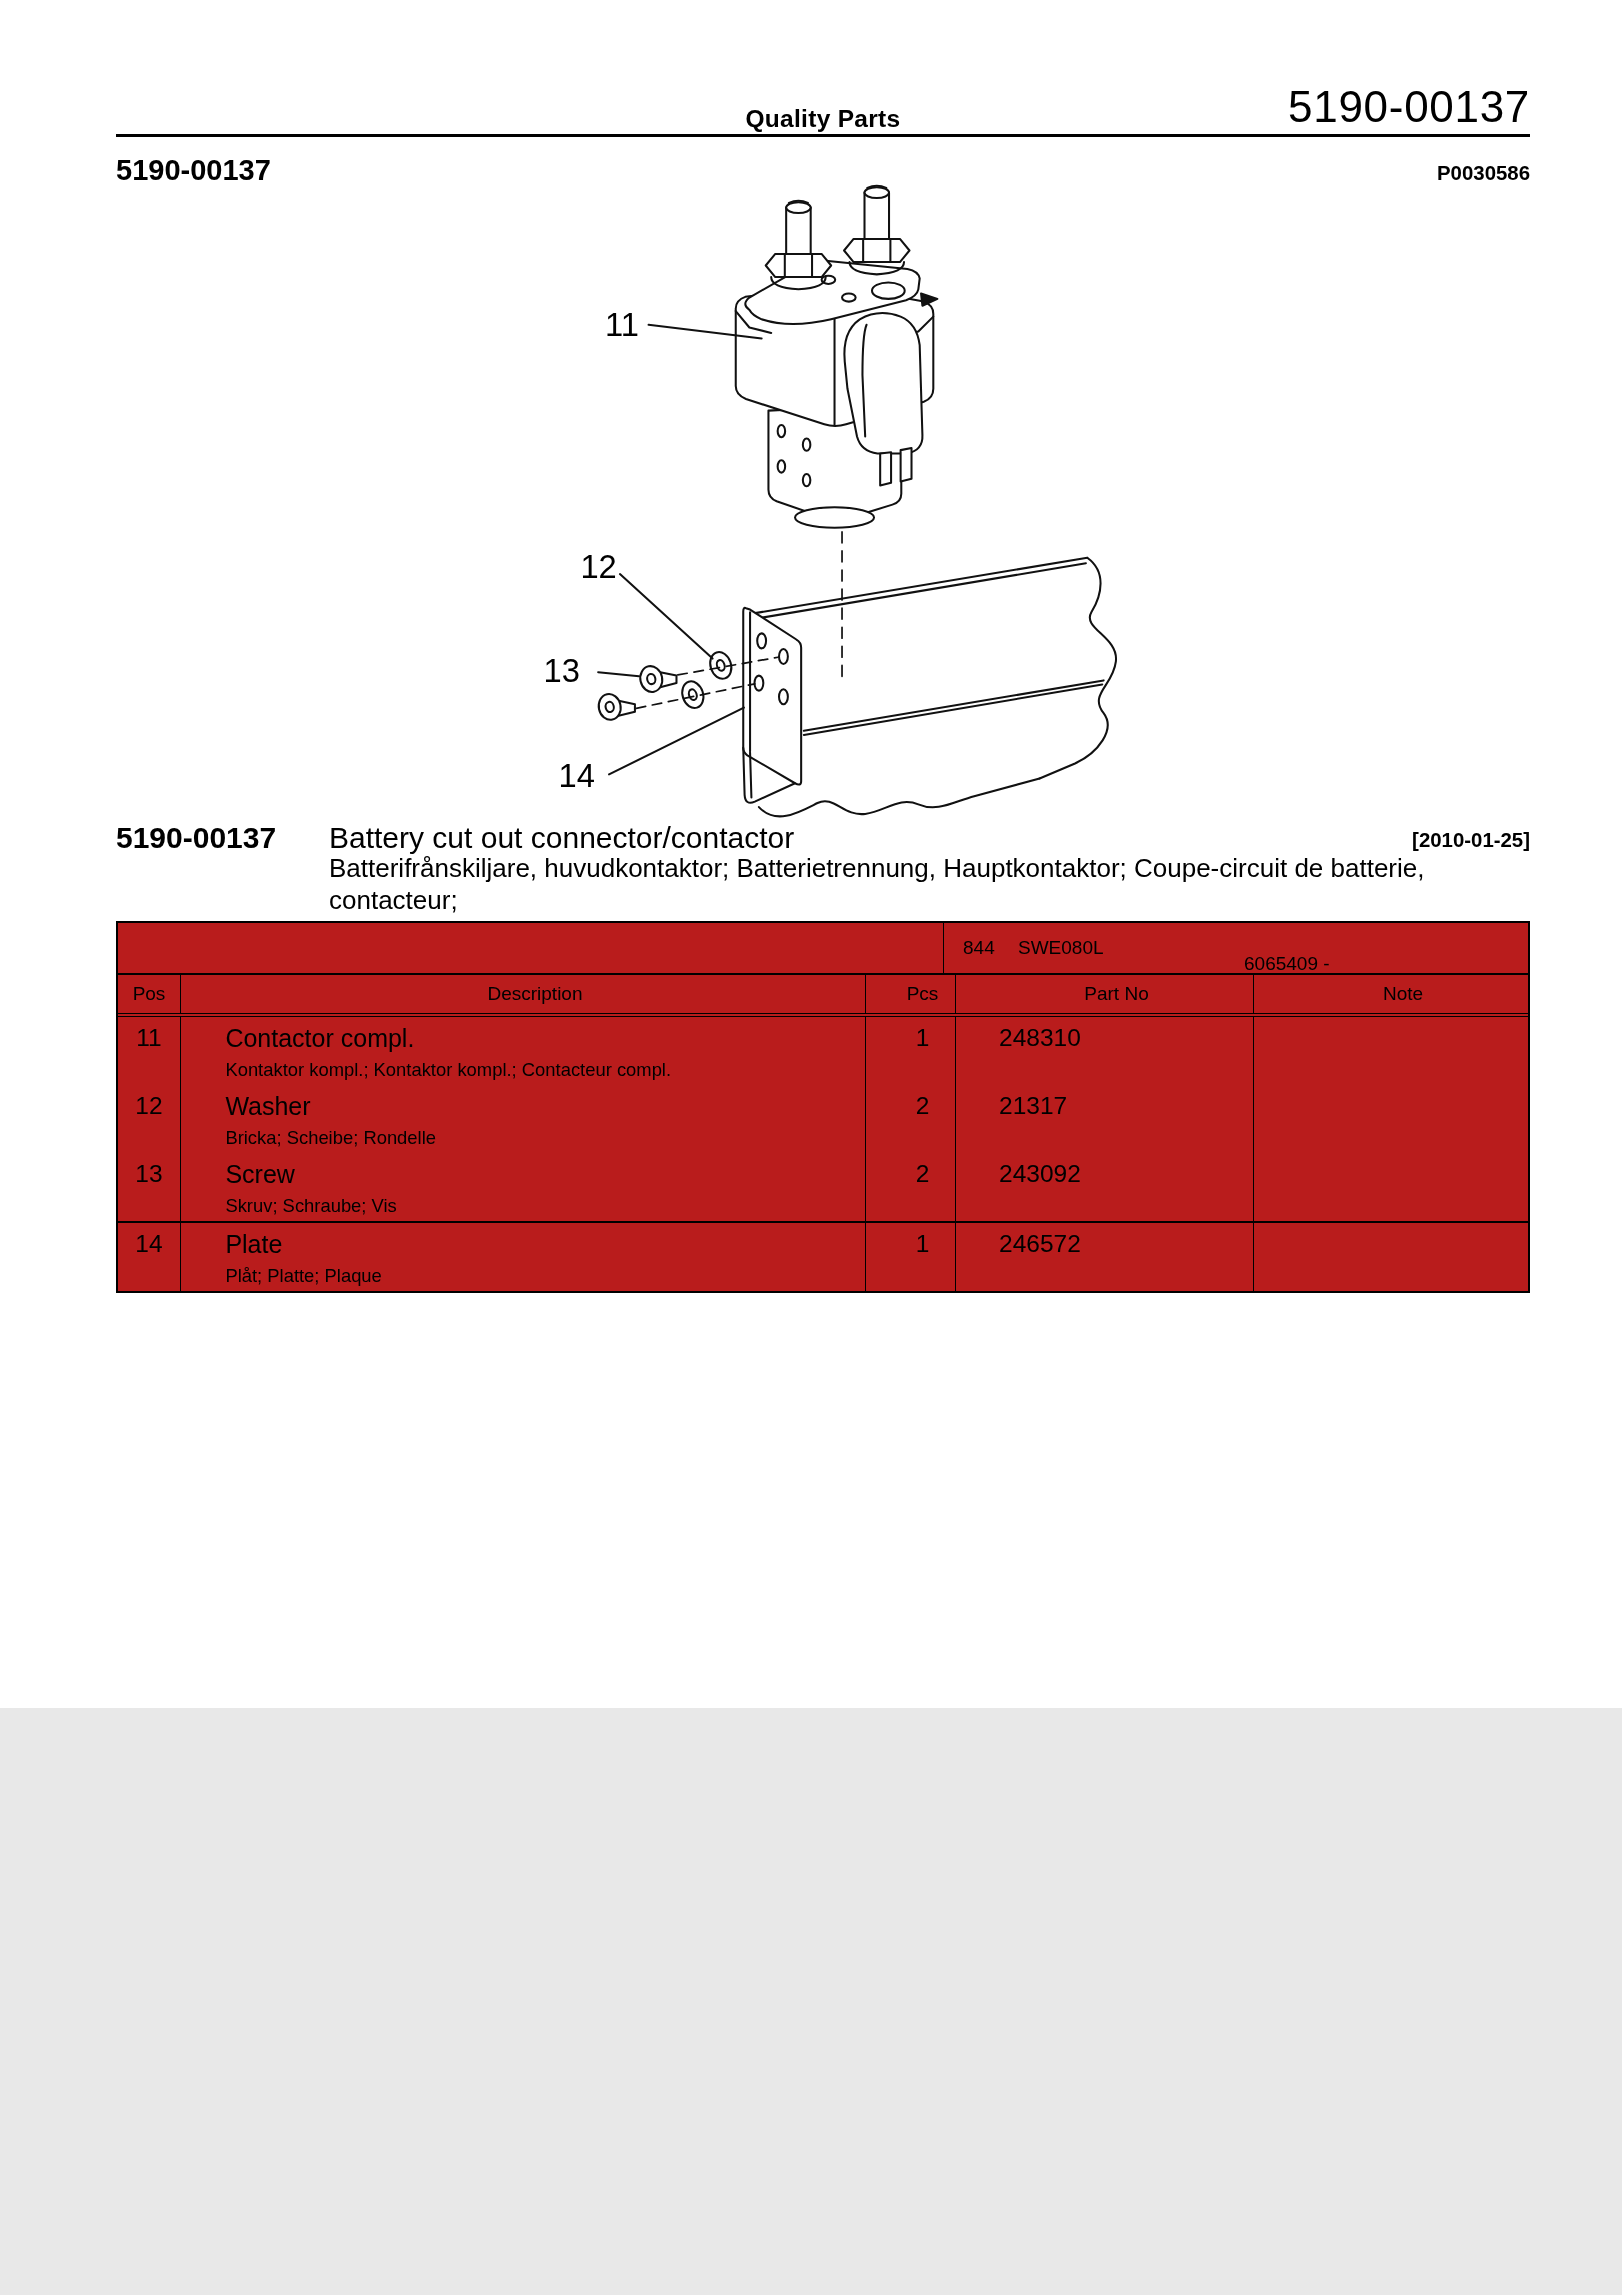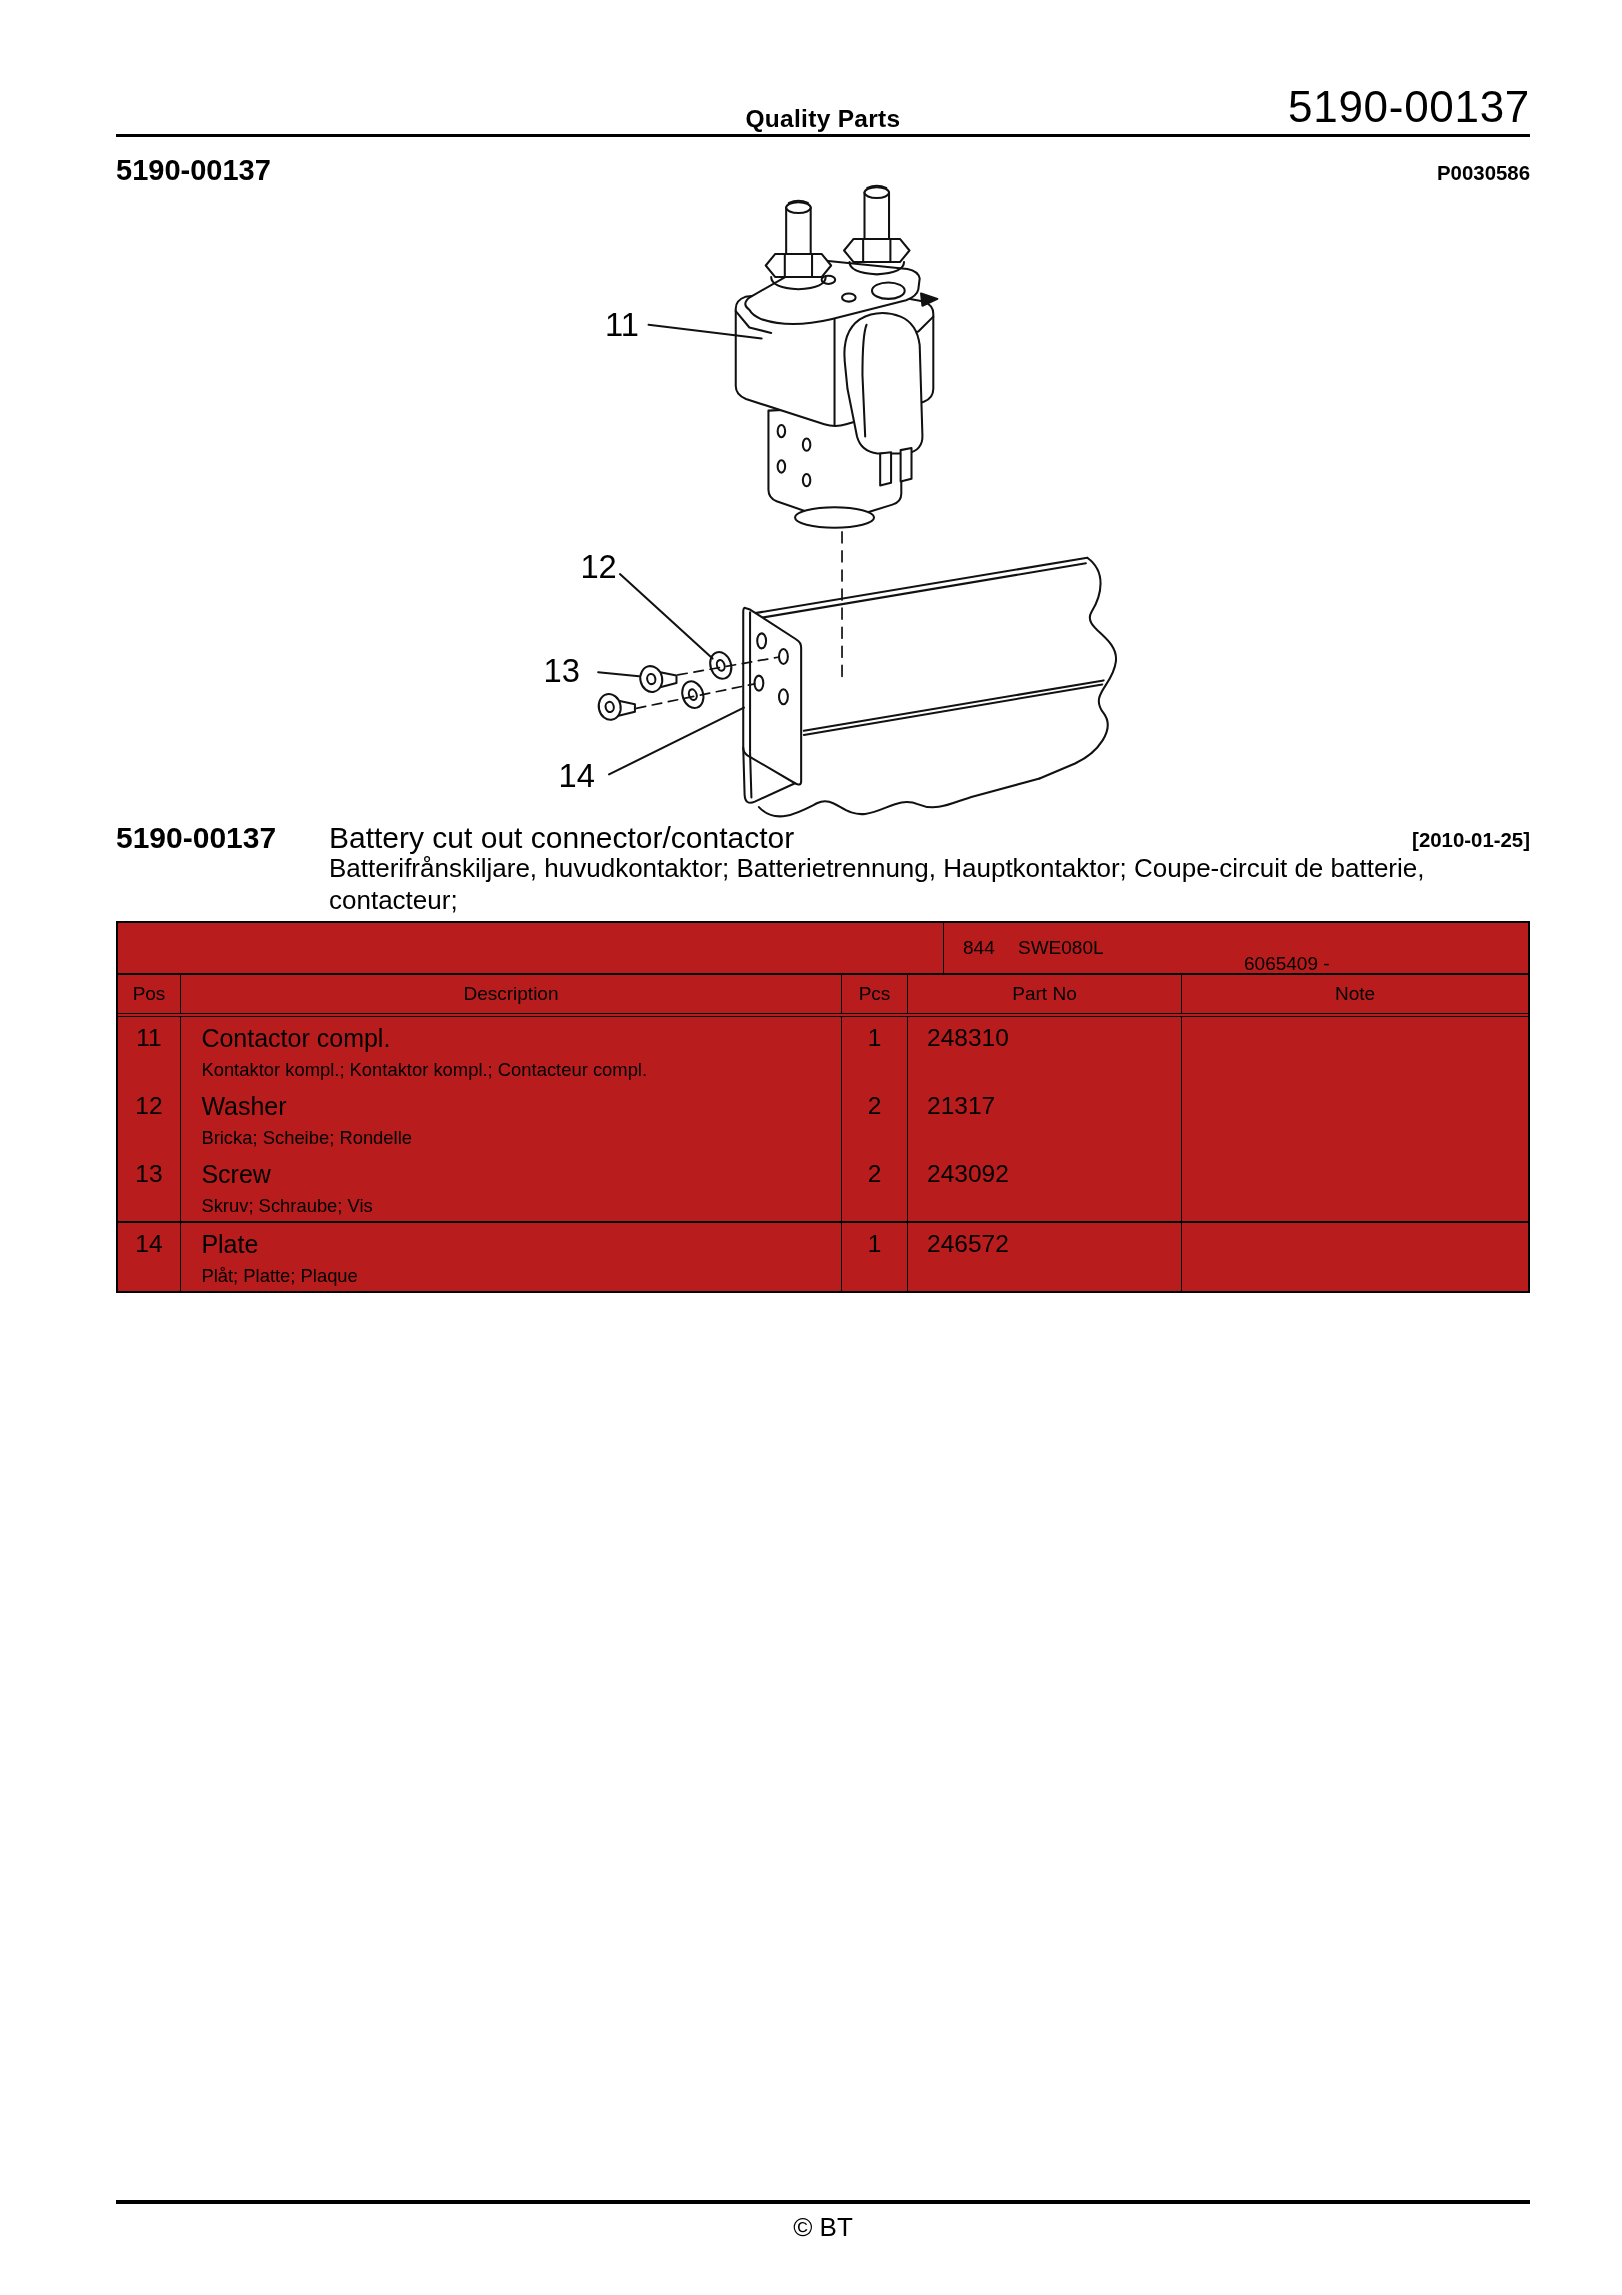--- a/index.html
+++ b/index.html
@@ -1,17 +1,17 @@
 <!DOCTYPE html>
 <html style="font-size:11px"><head>
 <meta charset="utf-8">
 <style>
   html,body { margin:0; padding:0; background:#e8e8e8; }
   .page {
-    position:relative; width:1622px; height:2295px; background:#ffffff;
+    position:relative; width:1622px; height:1708px; background:#ffffff;
     font-family:"Liberation Sans", sans-serif; color:#000; overflow:hidden;
     margin:0 auto;
   }
   .abs { position:absolute; }
 
   
   .rh-center { left:116px; width:1414px; top:105px; text-align:center;
     font-size:24.5px; font-weight:bold; letter-spacing:0.3px; }
   .rh-docnum { right:92px; top:82px; font-size:44px; font-weight:400; letter-spacing:0.7px; }
   .rh-rule  { left:116px; top:134px; width:1414px; height:3.4px; background:#000; }
@@ -32,21 +32,21 @@
   
   .parts-table { left:116px; top:921px; width:1414px; border:2px solid #000;
     box-sizing:border-box; background:#b91c1c; }
   .model-band { position:relative; height:50px; border-bottom:2px solid #000; }
   .band-divider { position:absolute; left:825px; top:0; height:100%; width:1.4px; background:#000; }
   .band-txt { position:absolute; top:50%; transform:translateY(-50%); font-size:19px; }
   .band-model-code { left:845px; }
   .band-model-name { left:900px; }
   .band-serial { left:1126px;margin-top:16px; }
 
-  .grid5 { display:grid; grid-template-columns:63px 661px 66px 274px 1fr; }
+  .grid5 { display:grid; grid-template-columns:63px 661px 66px 274px 1fr;gap:24px; }
   .cell { border-right:1.4px solid #000; box-sizing:border-box; }
   .cell:last-child { border-right:none; }
 
   .thead-row { height:38px; border-bottom:4.1px double #000; }
   .thead-row .cell { display:flex; align-items:center; justify-content:center;
     font-size:19px; }
 
   .trow { min-height:59px; }
   .trow.last { min-height:55px; }
   .group-sep { border-bottom:2px solid #000; }

